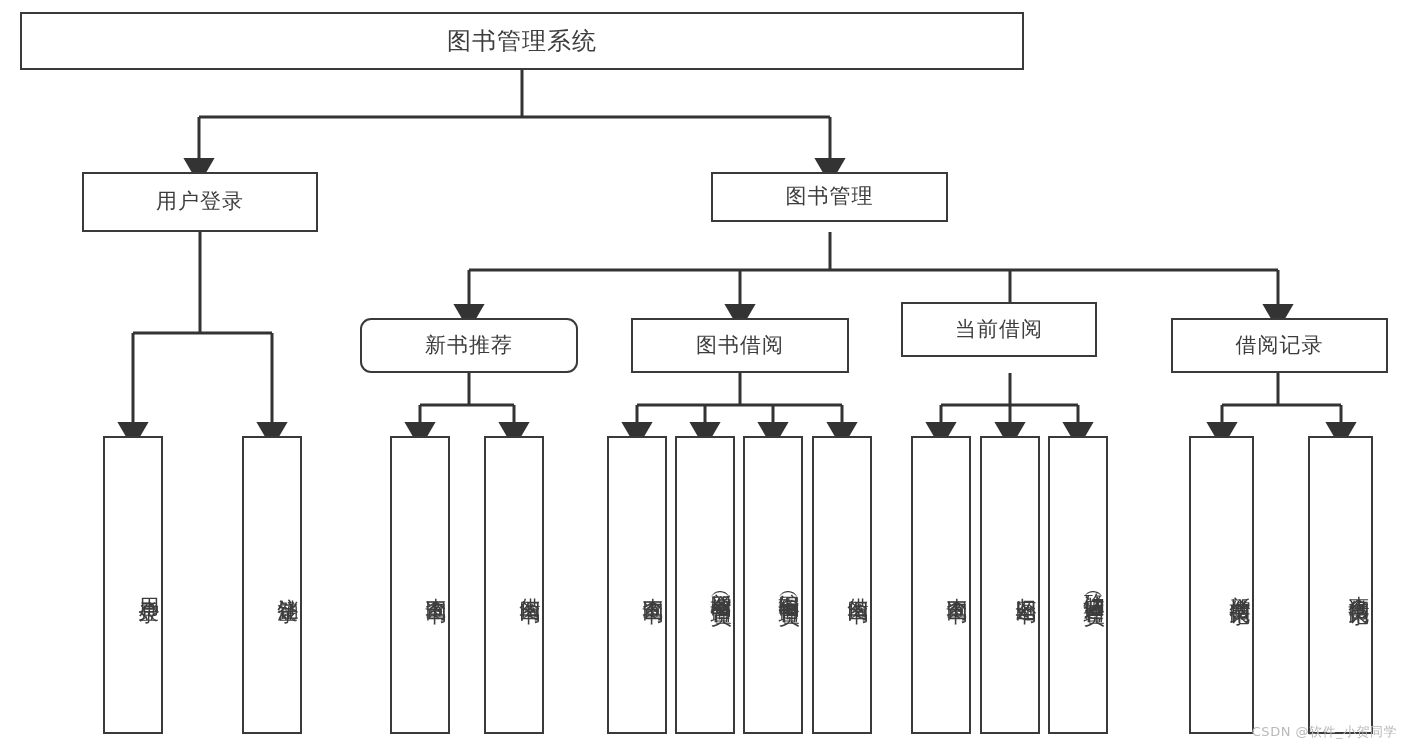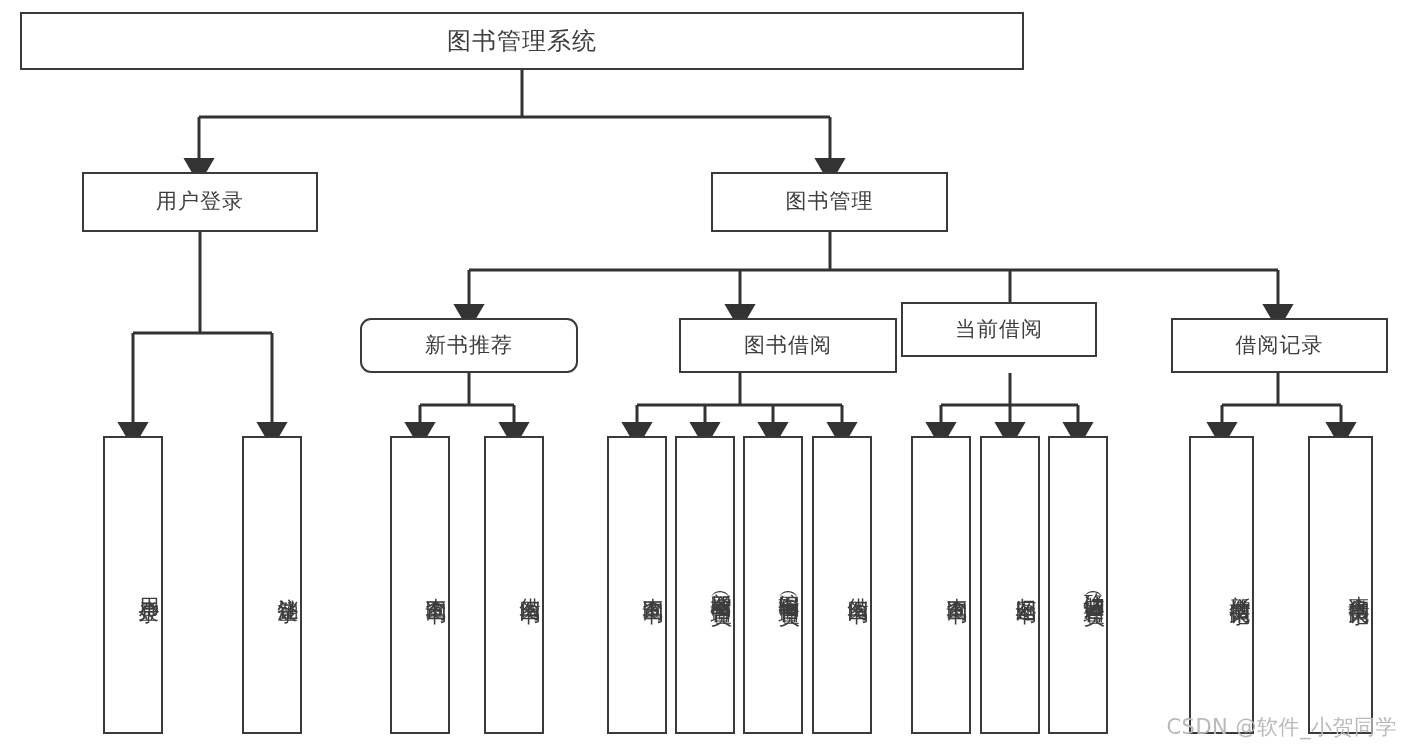--- a/index.html
+++ b/index.html
@@ -60,21 +60,21 @@
   }
   .node-v .vtext {
     writing-mode: vertical-rl;
     text-orientation: upright;
     display: block;
   }
   #watermark {
     position: absolute;
     right: 8px;
     bottom: 6px;
-    font-size: 21px;
+    font-size: 13px;
     color: #b9b9b9;
     letter-spacing: 0.5px;
     white-space: nowrap;
     z-index: 5;
   }
 </style>
 </head>
 <body>
 
 <div id="diagram-root">
@@ -125,24 +125,24 @@
       <path d="M 1278 373 L 1278 405"></path>
       <path d="M 1222 405 L 1341 405"></path>
       <path d="M 1222 405 L 1222 424" marker-end="url(#arrow)"></path>
       <path d="M 1341 405 L 1341 424" marker-end="url(#arrow)"></path>
     </g>
   </svg>
 
   <div class="node node-h node-title" style="left:20px; top:12px; width:1004px; height:58px;">图书管理系统</div>
 
   <div class="node node-h" style="left:82px; top:172px; width:236px; height:60px;">用户登录</div>
-  <div class="node node-h" style="left:711px; top:172px; width:237px; height:60px;">图书管理</div>
+  <div class="node node-h" style="left:711px; top:172px; width:237px; height:50px;">图书管理</div>
 
   <div class="node node-h" style="left:360px; top:318px; width:218px; height:55px;border-radius:11px;">新书推荐</div>
-  <div class="node node-h" style="left:631px; top:318px; width:218px; height:55px;margin-left:48px;">图书借阅</div>
+  <div class="node node-h" style="left:631px; top:318px; width:218px; height:55px;">图书借阅</div>
   <div class="node node-h" style="left:901px; top:302px; width:196px; height:55px;">当前借阅</div>
   <div class="node node-h" style="left:1171px; top:318px; width:217px; height:55px;">借阅记录</div>
 
   <div class="node node-v" style="left:103px; top:436px; width:60px; height:298px;">
     <span class="vtext">用户登录</span>
   </div>
   <div class="node node-v" style="left:242px; top:436px; width:60px; height:298px;">
     <span class="vtext">注销登录</span>
   </div>
 

